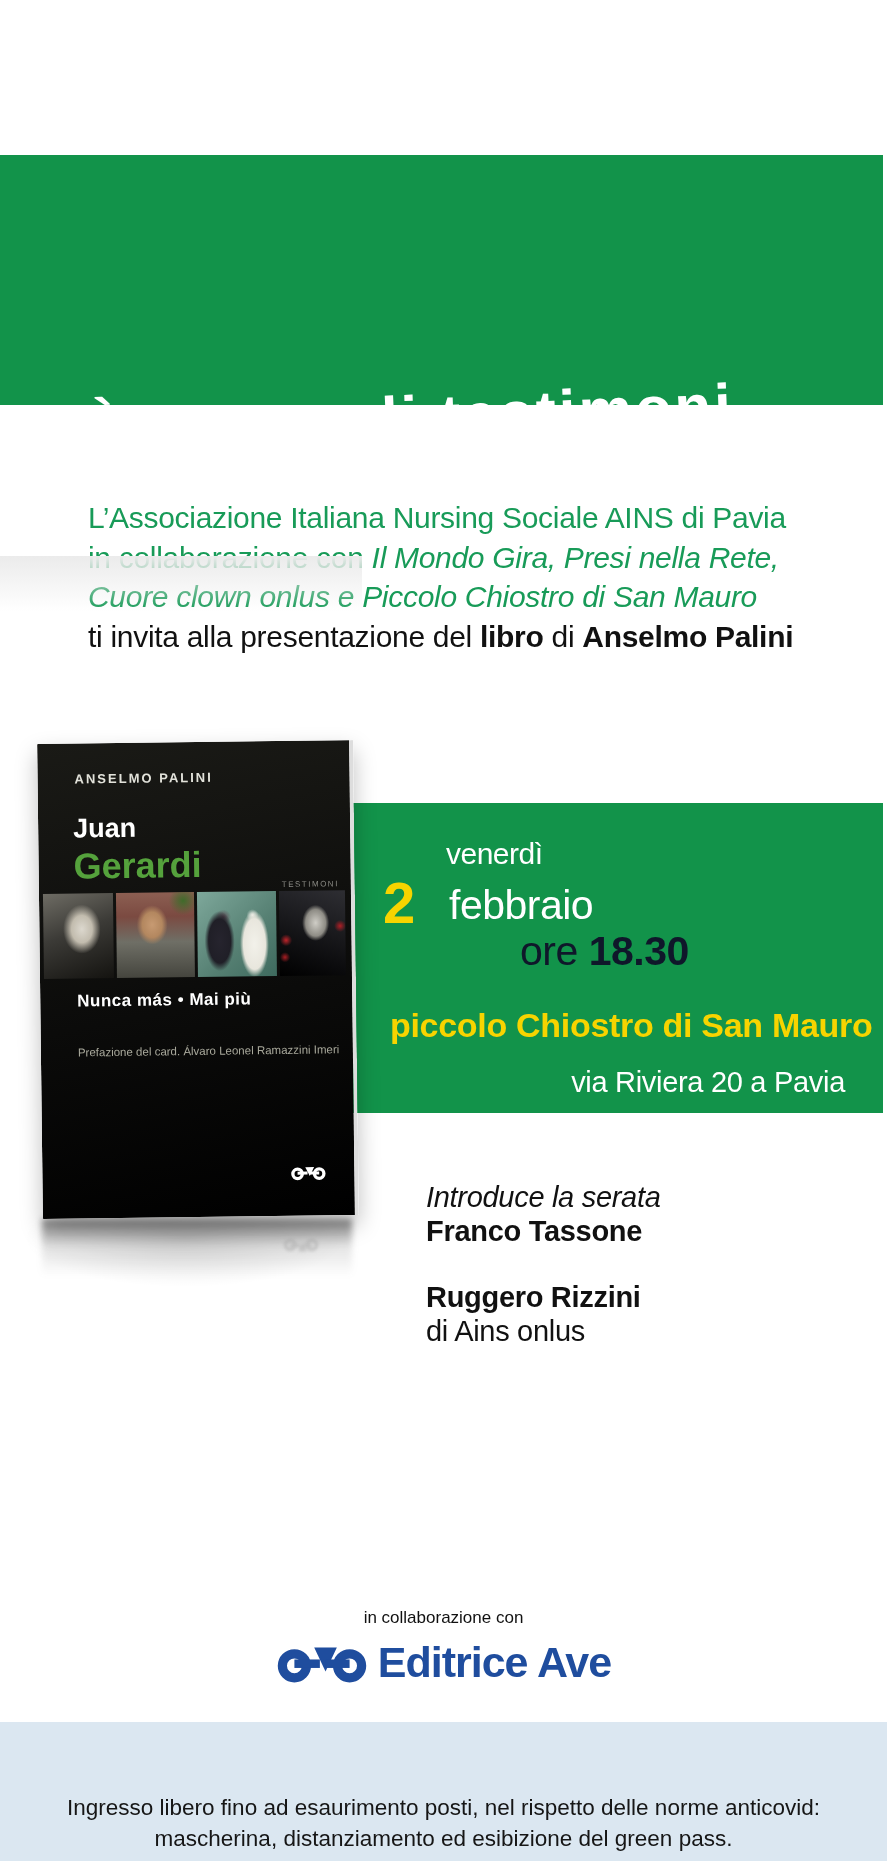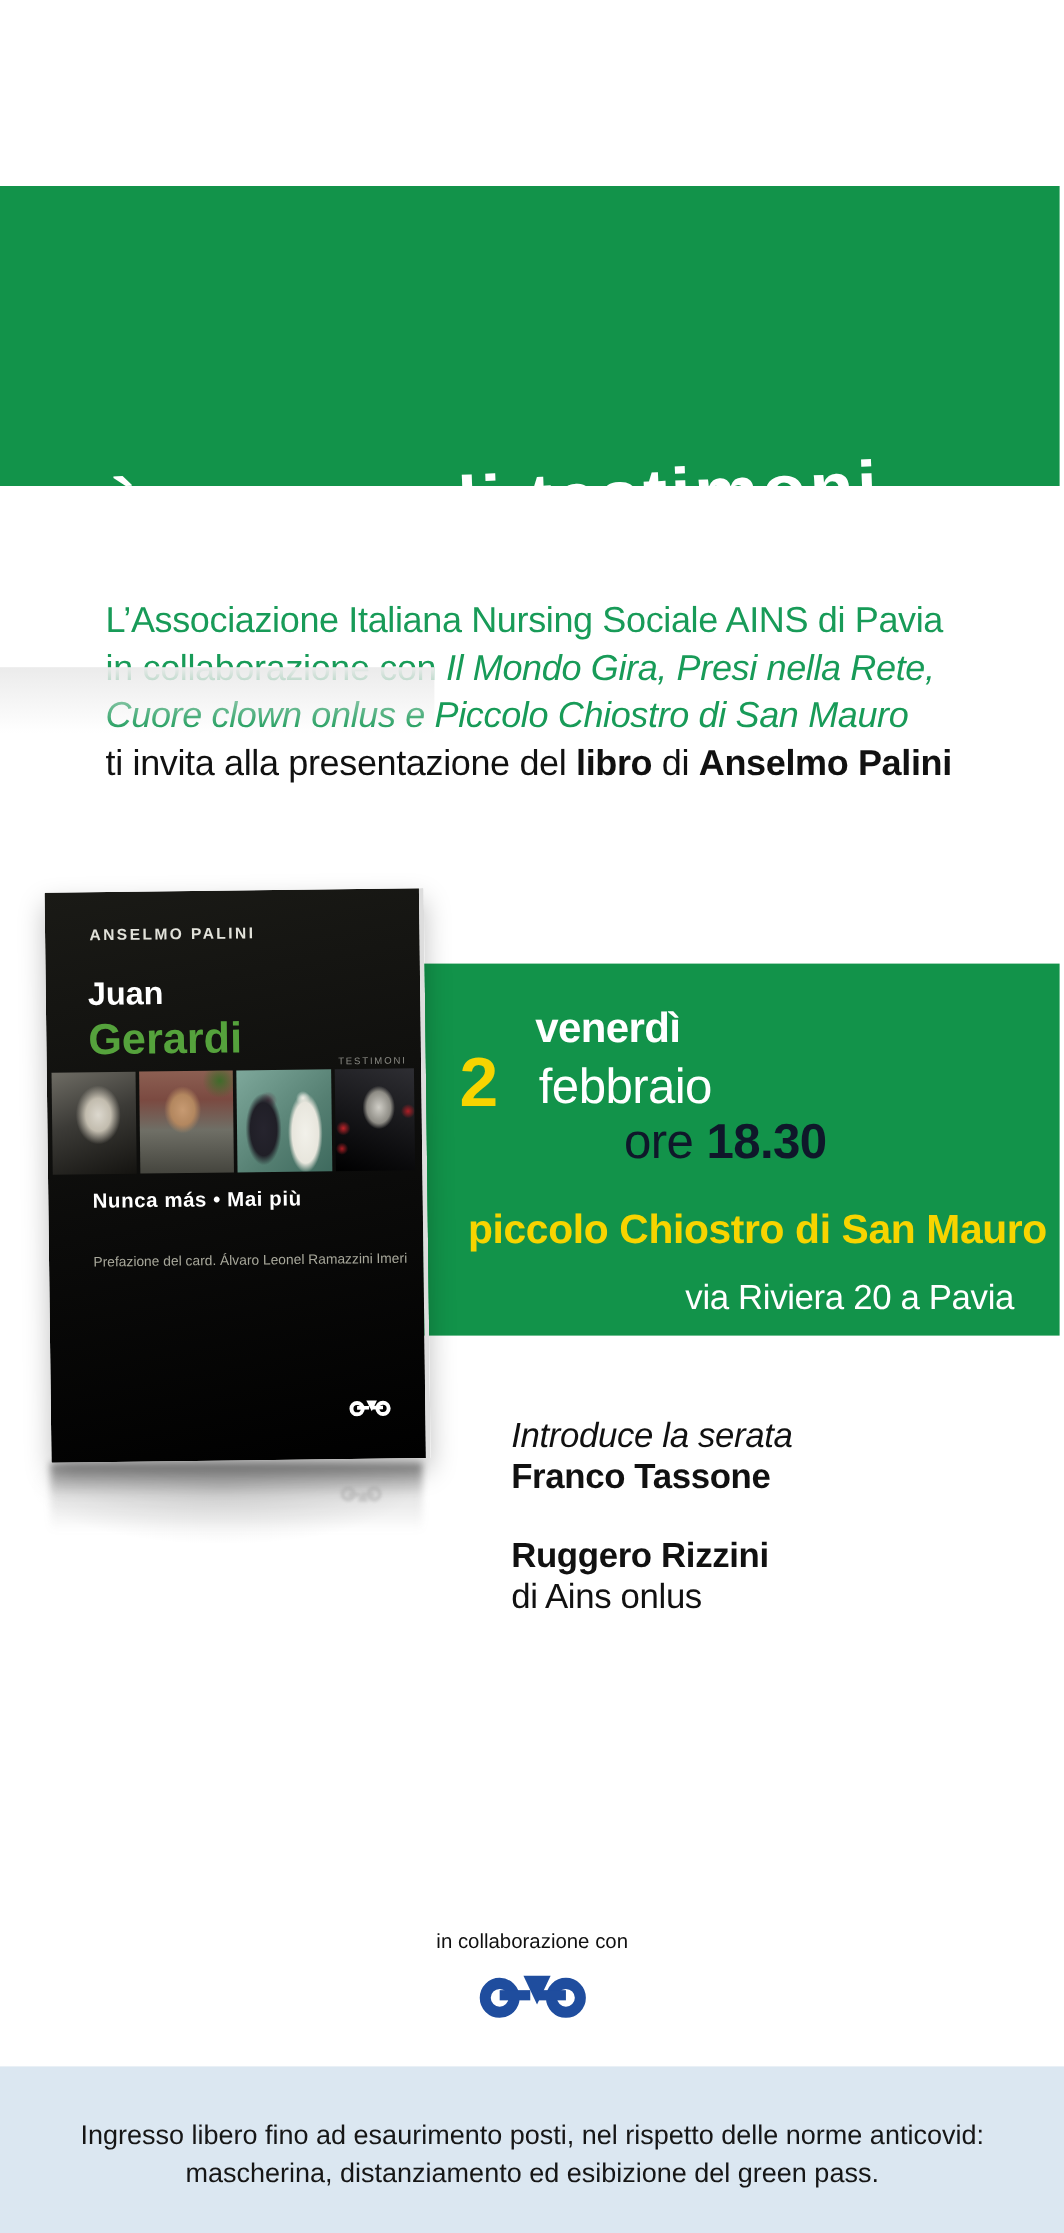--- a/index.html
+++ b/index.html
@@ -24,21 +24,21 @@
   
   .backdrop{
     position:absolute;left:0;top:556px;width:362px;height:754px;
     background:
       linear-gradient(to bottom, #ebebeb 0px, rgba(255,255,255,0) 55px),
       radial-gradient(ellipse 230px 70px at 185px 682px, rgba(0,0,0,0.12), rgba(0,0,0,0) 70%);
   }
   
   .event-box{position:absolute;left:353px;top:803px;width:530px;height:310px;background:#12934a;}
   .ev-day{position:absolute;left:30px;top:66px;color:#f7d400;font-size:58px;font-weight:bold;letter-spacing:-1px;}
-  .ev-weekday{position:absolute;left:93px;top:34px;color:#ffffff;font-size:35px;font-weight:bold;letter-spacing:-0.5px;}
+  .ev-weekday{position:absolute;left:93px;top:34px;color:#ffffff;font-size:30px;font-weight:normal;letter-spacing:-0.5px;}
   .ev-month{position:absolute;left:96px;top:79px;color:#ffffff;font-size:41px;letter-spacing:-0.5px;}
   .ev-time{position:absolute;left:167px;top:125px;color:#0f172a;font-size:41px;letter-spacing:-0.5px;}
   .ev-time .b{font-weight:bold;}
   .ev-venue{position:absolute;left:37px;top:203px;color:#f7d400;font-size:34px;font-weight:bold;letter-spacing:-0.3px;}
   .ev-address{position:absolute;right:38px;top:263px;color:#ffffff;font-size:29px;letter-spacing:-0.3px;}
   
   .book{
     position:absolute;left:40px;top:742px;width:312px;height:475px;z-index:2;
     background:linear-gradient(170deg,#1a1a16 0%,#0b0b0a 55%,#000000 100%);
     border-right:4px solid #dddddd;border-radius:1px;
@@ -90,21 +90,21 @@
   .speakers .gap{height:32px;}
   
   .collab{position:absolute;left:0;top:1608px;width:887px;text-align:center;}
   .collab-label{font-size:17px;color:#111111;}
   .collab-logo-row{margin-top:10px;display:flex;align-items:center;justify-content:center;gap:10px;}
   .ave-glyph{width:92px;height:48px;}
   .collab-wordmark{color:#1f4d9e;font-size:43px;font-weight:bold;letter-spacing:-1px;}
   
   .footer{
     position:absolute;left:0;top:1722px;width:887px;height:139px;background:#dbe7f1;
-    text-align:center;color:#161616;font-size:22.5px;line-height:31px;box-sizing:border-box;padding-top:42px;
+    text-align:center;color:#161616;font-size:22.5px;line-height:31px;box-sizing:border-box;padding-top:70px;
   }
 </style>
 </head>
 <body>
 
 <div class="page">
 
   <div class="banner">
     <div class="banner-title">È tempo di testimoni</div>
   </div>
@@ -175,20 +175,21 @@
     <div class="collab-logo-row">
       <svg class="ave-glyph" viewBox="0 0 130 56">
         <g fill="#1f4d9e" stroke="#1f4d9e">
           <circle cx="26" cy="32" r="17" fill="none" stroke-width="13"></circle>
           <rect x="26" y="23" width="36" height="12" stroke="none"></rect>
           <polygon points="54,6 86,6 70,40" stroke="none"></polygon>
           <circle cx="104" cy="32" r="17" fill="none" stroke-width="13"></circle>
           <rect x="70" y="23" width="34" height="12" stroke="none"></rect>
         </g>
       </svg>
+      <div class="collab-wordmark">Editrice Ave</div>
     </div>
   </div>
 
   <div class="footer">
     <div>Ingresso libero fino ad esaurimento posti, nel rispetto delle norme anticovid:</div>
     <div>mascherina, distanziamento ed esibizione del green pass.</div>
   </div>
 
 </div>
 

